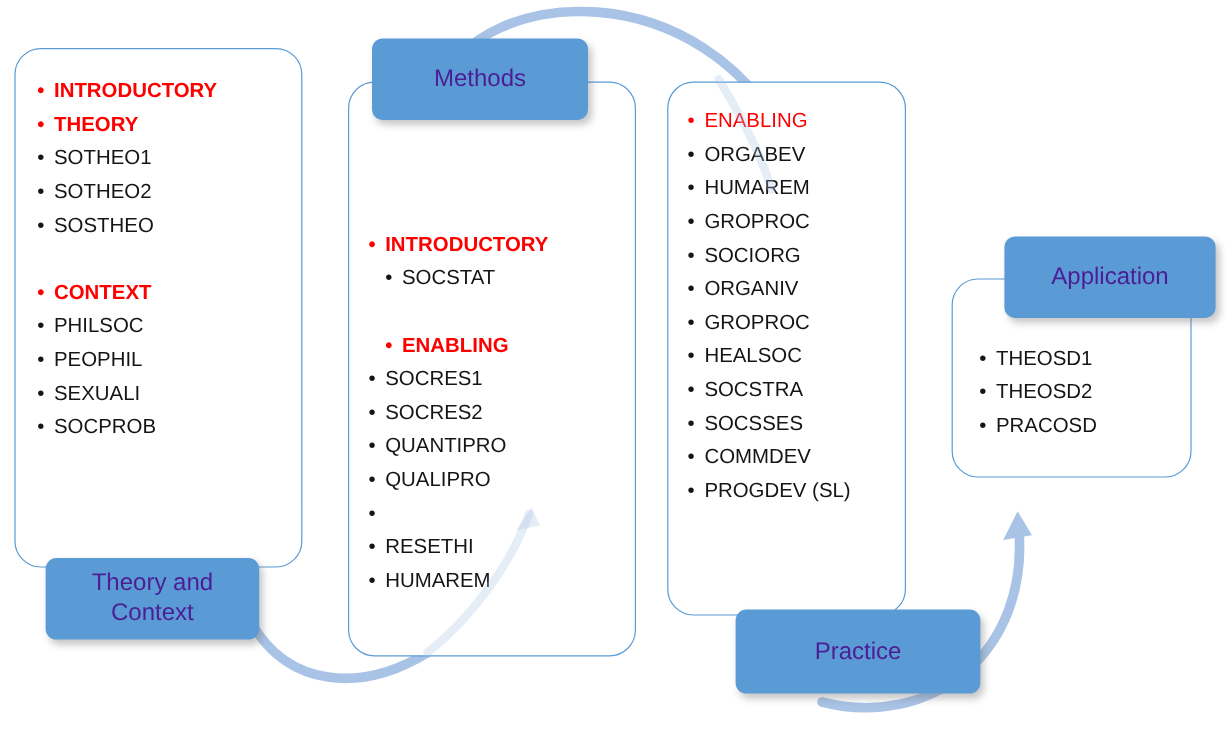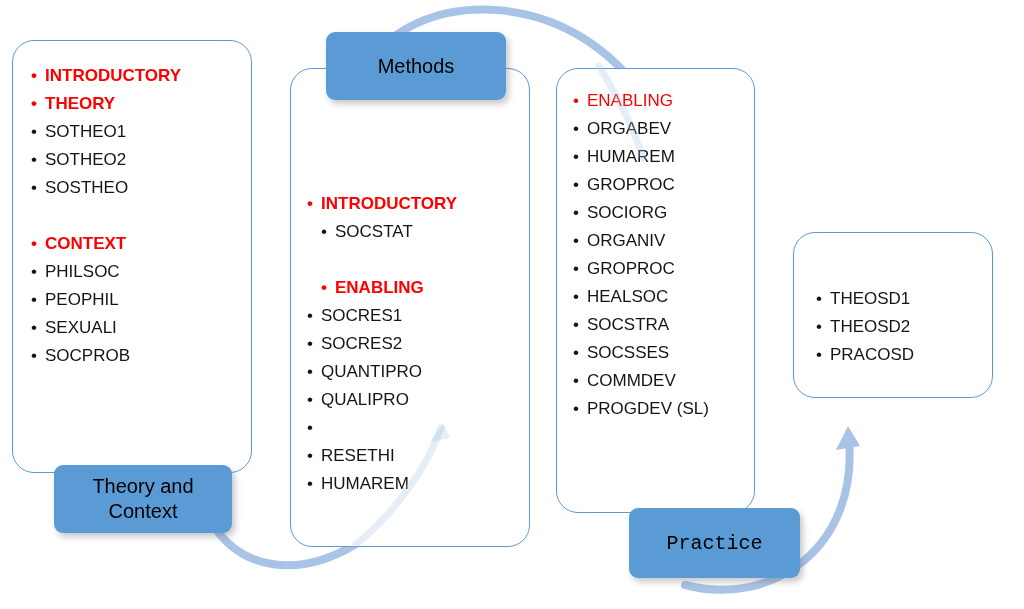--- a/index.html
+++ b/index.html
@@ -34,28 +34,28 @@
     color:var(--text-black);font-weight:400;white-space:nowrap;
   }
   .item .bullet{width:14px;flex:0 0 14px;font-size:17px;}
   .item.indent{margin-left:14px;}
   .item.gap{margin-top:28px;}
   .item.red-bold{color:var(--red);font-weight:700;}
   .item.red-bold .bullet{color:var(--red);}
   .item.red{color:var(--red);font-weight:400;}
   .item.red .bullet{color:var(--red);}
   .tab{
-    position:absolute;background:var(--tab-blue);color:#000000;border-radius:9px;
+    position:absolute;background:var(--tab-blue);color:#4c1d95;border-radius:9px;
     display:flex;align-items:center;justify-content:center;text-align:center;
     font-size:20px;line-height:1.25;white-space:pre-line;z-index:3;
-    box-shadow:3px 4px 6px rgba(110,110,110,0.38);box-sizing:border-box;margin-left:16px;
+    box-shadow:3px 4px 6px rgba(110,110,110,0.38);box-sizing:border-box;
   }
   .tab-theory-context{left:38px;top:465px;width:178px;height:68px;}
   .tab-methods{left:310px;top:32px;width:180px;height:68px;}
-  .tab-practice{left:613px;top:508px;width:171px;height:70px;font-family:Liberation Mono, monospace;}
+  .tab-practice{left:613px;top:508px;width:204px;height:70px;}
   .tab-application{left:837px;top:197px;width:176px;height:68px;}
 </style>
 </head>
 <body>
 
 <div class="canvas">
 
   <svg class="arcs" width="1024" height="609" viewBox="0 0 1024 609">
     <g fill="none" stroke="var(--arc-blue)" stroke-width="8" stroke-linecap="round">
       <path d="M 368 70 C 400 -10, 585 -28, 660 125"></path>
@@ -229,14 +229,15 @@
       <path d="M 599 66 C 616 94, 633 125, 643 158"></path>
       <path d="M 356 544 C 392 516, 426 470, 441 428"></path>
     </g>
     <path d="M 443 423 L 430 442 L 450 438 Z" fill="var(--arc-blue)" opacity="0.3"></path>
   </svg>
 
   <div class="tab tab-theory-context">Theory and
 Context</div>
   <div class="tab tab-methods">Methods</div>
   <div class="tab tab-practice">Practice</div>
+  <div class="tab tab-application">Application</div>
 
 </div>
 
 </body></html>

